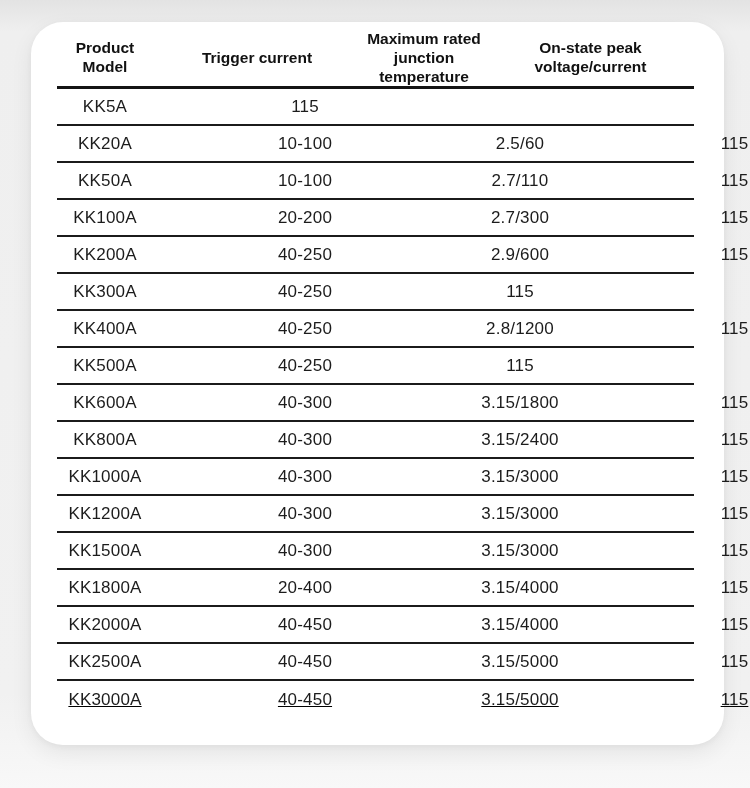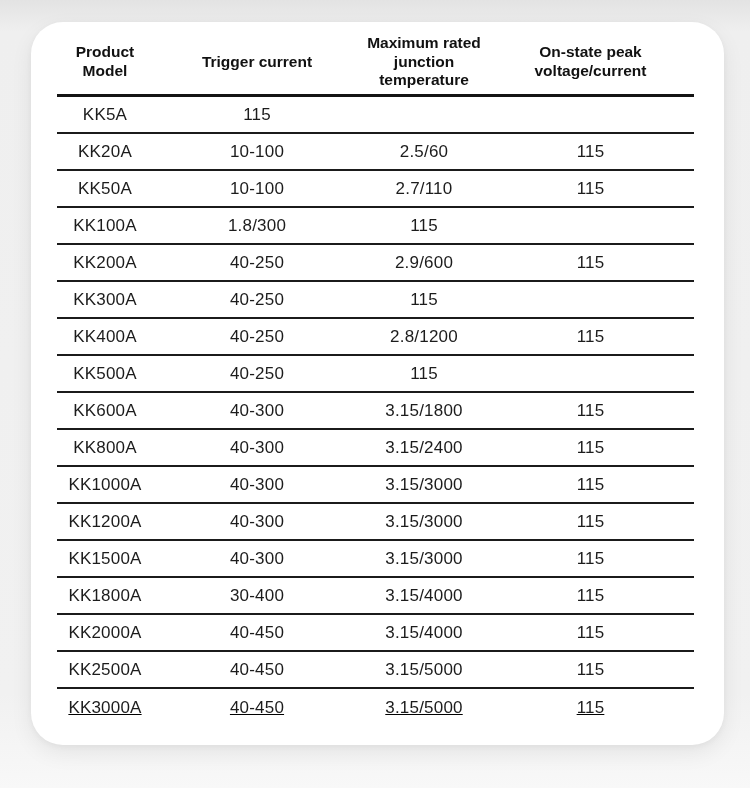--- a/index.html
+++ b/index.html
@@ -25,35 +25,36 @@
     position: absolute;
     left: 26px; top: 0;
     width: 637px;
   }
   .grid-row {
     display: grid;
     grid-template-columns: 96px 208px 126px 207px;
     align-items: center;
   }
   .thead {
-    height: 75px;
+    height: 67px;
     padding-top: 8px;
     border-bottom: 3px solid #141414;
   }
   .th {
     text-align: center;
     font-weight: bold;
     font-size: 15.5px;
     line-height: 1.22;
     color: #111111;
     white-space: pre-line;
   }
   .trow {
     height: 37px;
     border-bottom: 2px solid #1b1b1b;
+    gap: 48px;
   }
   .trow:last-child { border-bottom: none; text-decoration: underline; }
   .td {
     text-align: center;
     font-size: 17px;
     color: #1c1c1c;
     letter-spacing: 0.2px;
     white-space: nowrap;
   }
 </style>
@@ -88,21 +89,22 @@
 
         <div class="grid-row trow">
           <div class="td">KK50A</div>
           <div class="td">10-100</div>
           <div class="td">2.7/110</div>
           <div class="td">115</div>
         </div>
 
         <div class="grid-row trow">
           <div class="td">KK100A</div>
-          <div class="td">1.8/300</div>
+          <div class="td">20-200</div>
+          <div class="td">2.7/300</div>
           <div class="td">115</div>
         </div>
 
         <div class="grid-row trow">
           <div class="td">KK200A</div>
           <div class="td">40-250</div>
           <div class="td">2.9/600</div>
           <div class="td">115</div>
         </div>
 
@@ -155,21 +157,21 @@
 
         <div class="grid-row trow">
           <div class="td">KK1500A</div>
           <div class="td">40-300</div>
           <div class="td">3.15/3000</div>
           <div class="td">115</div>
         </div>
 
         <div class="grid-row trow">
           <div class="td">KK1800A</div>
-          <div class="td">30-400</div>
+          <div class="td">20-400</div>
           <div class="td">3.15/4000</div>
           <div class="td">115</div>
         </div>
 
         <div class="grid-row trow">
           <div class="td">KK2000A</div>
           <div class="td">40-450</div>
           <div class="td">3.15/4000</div>
           <div class="td">115</div>
         </div>

